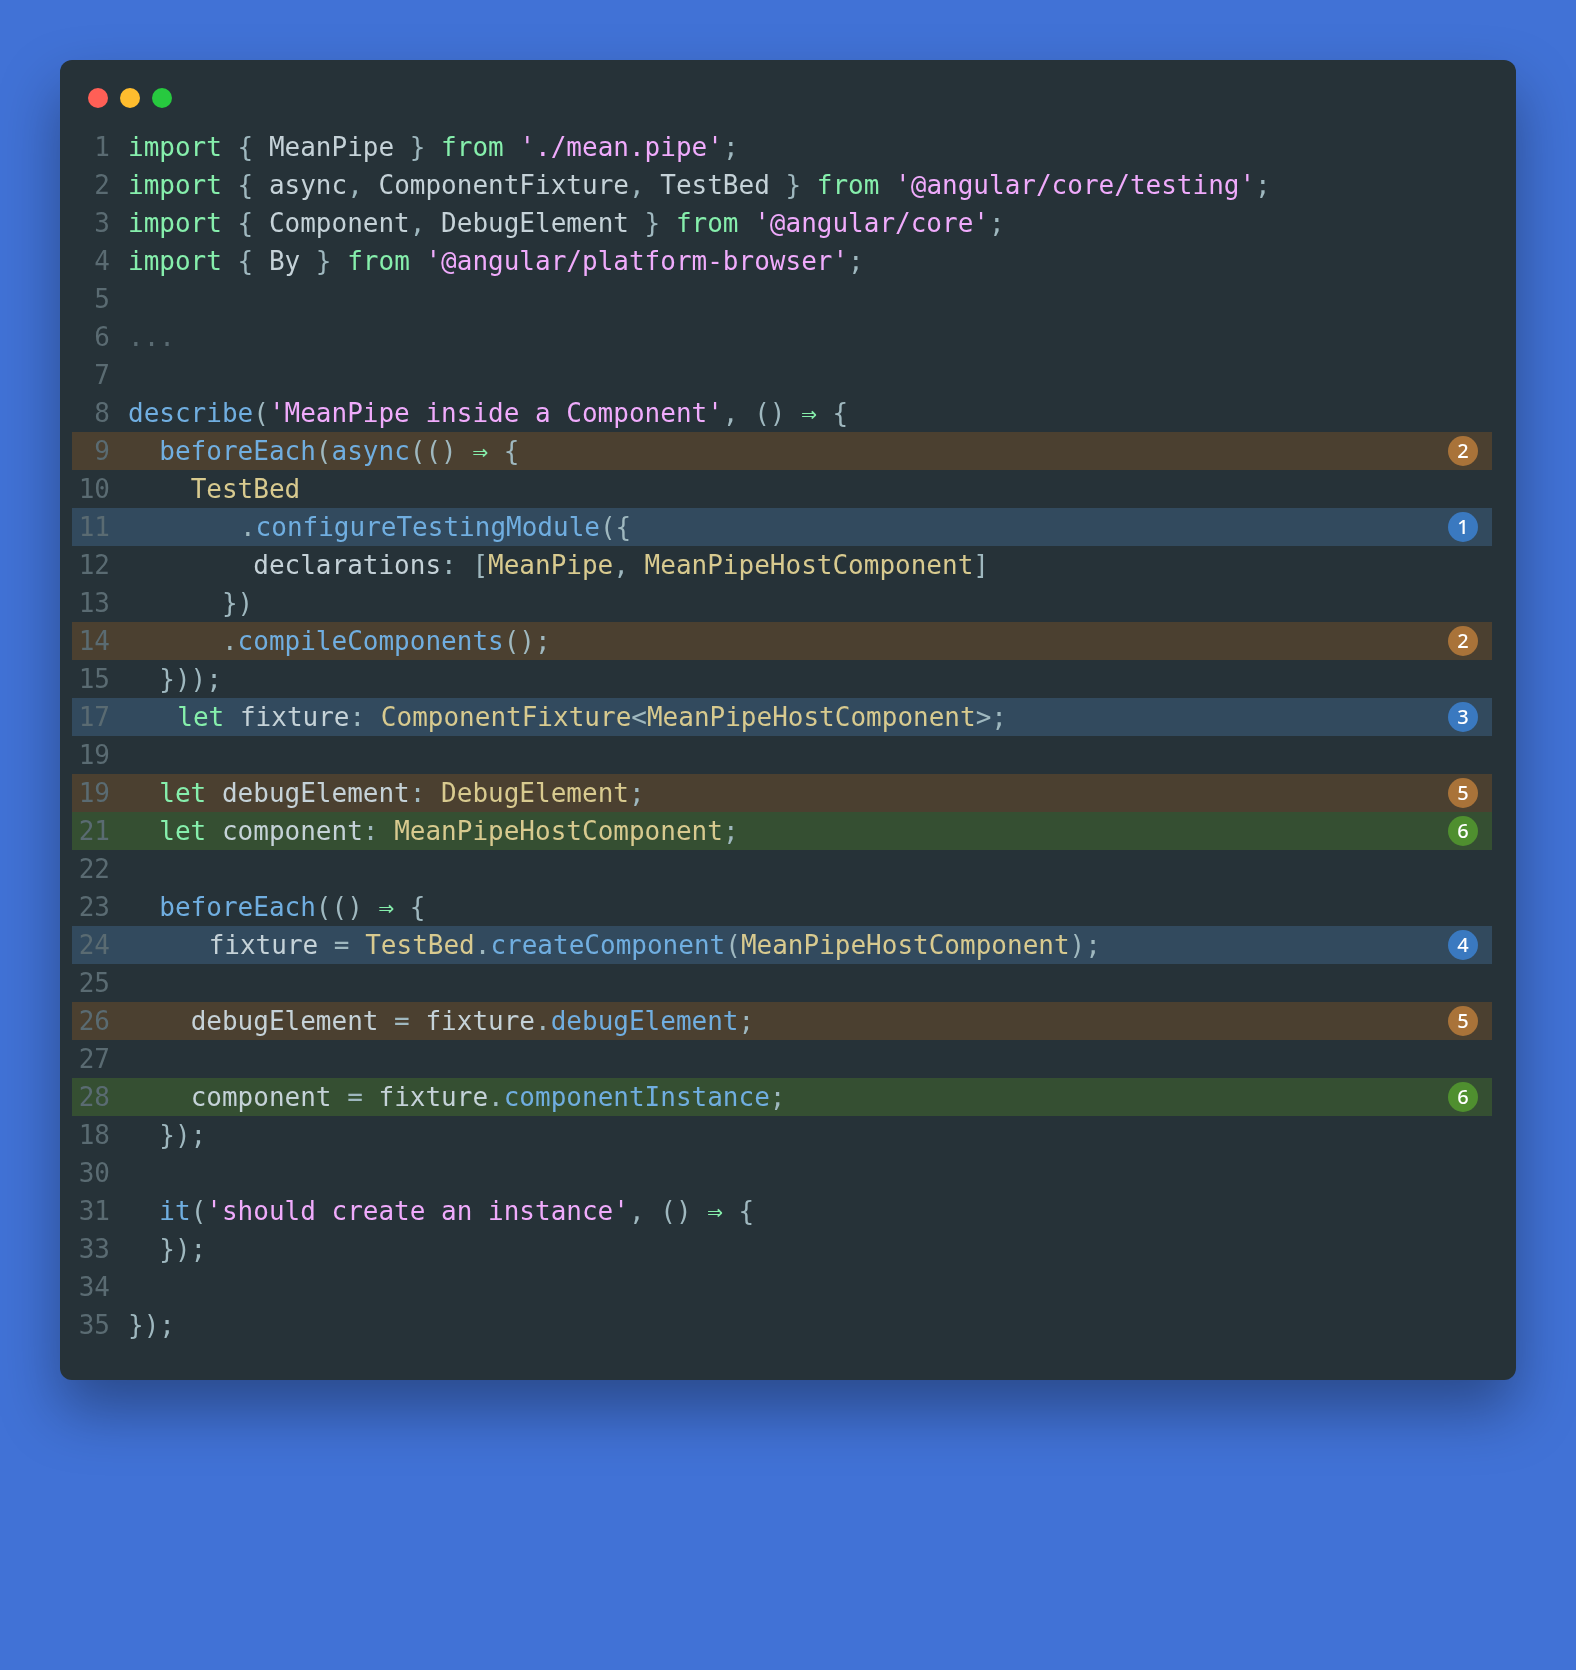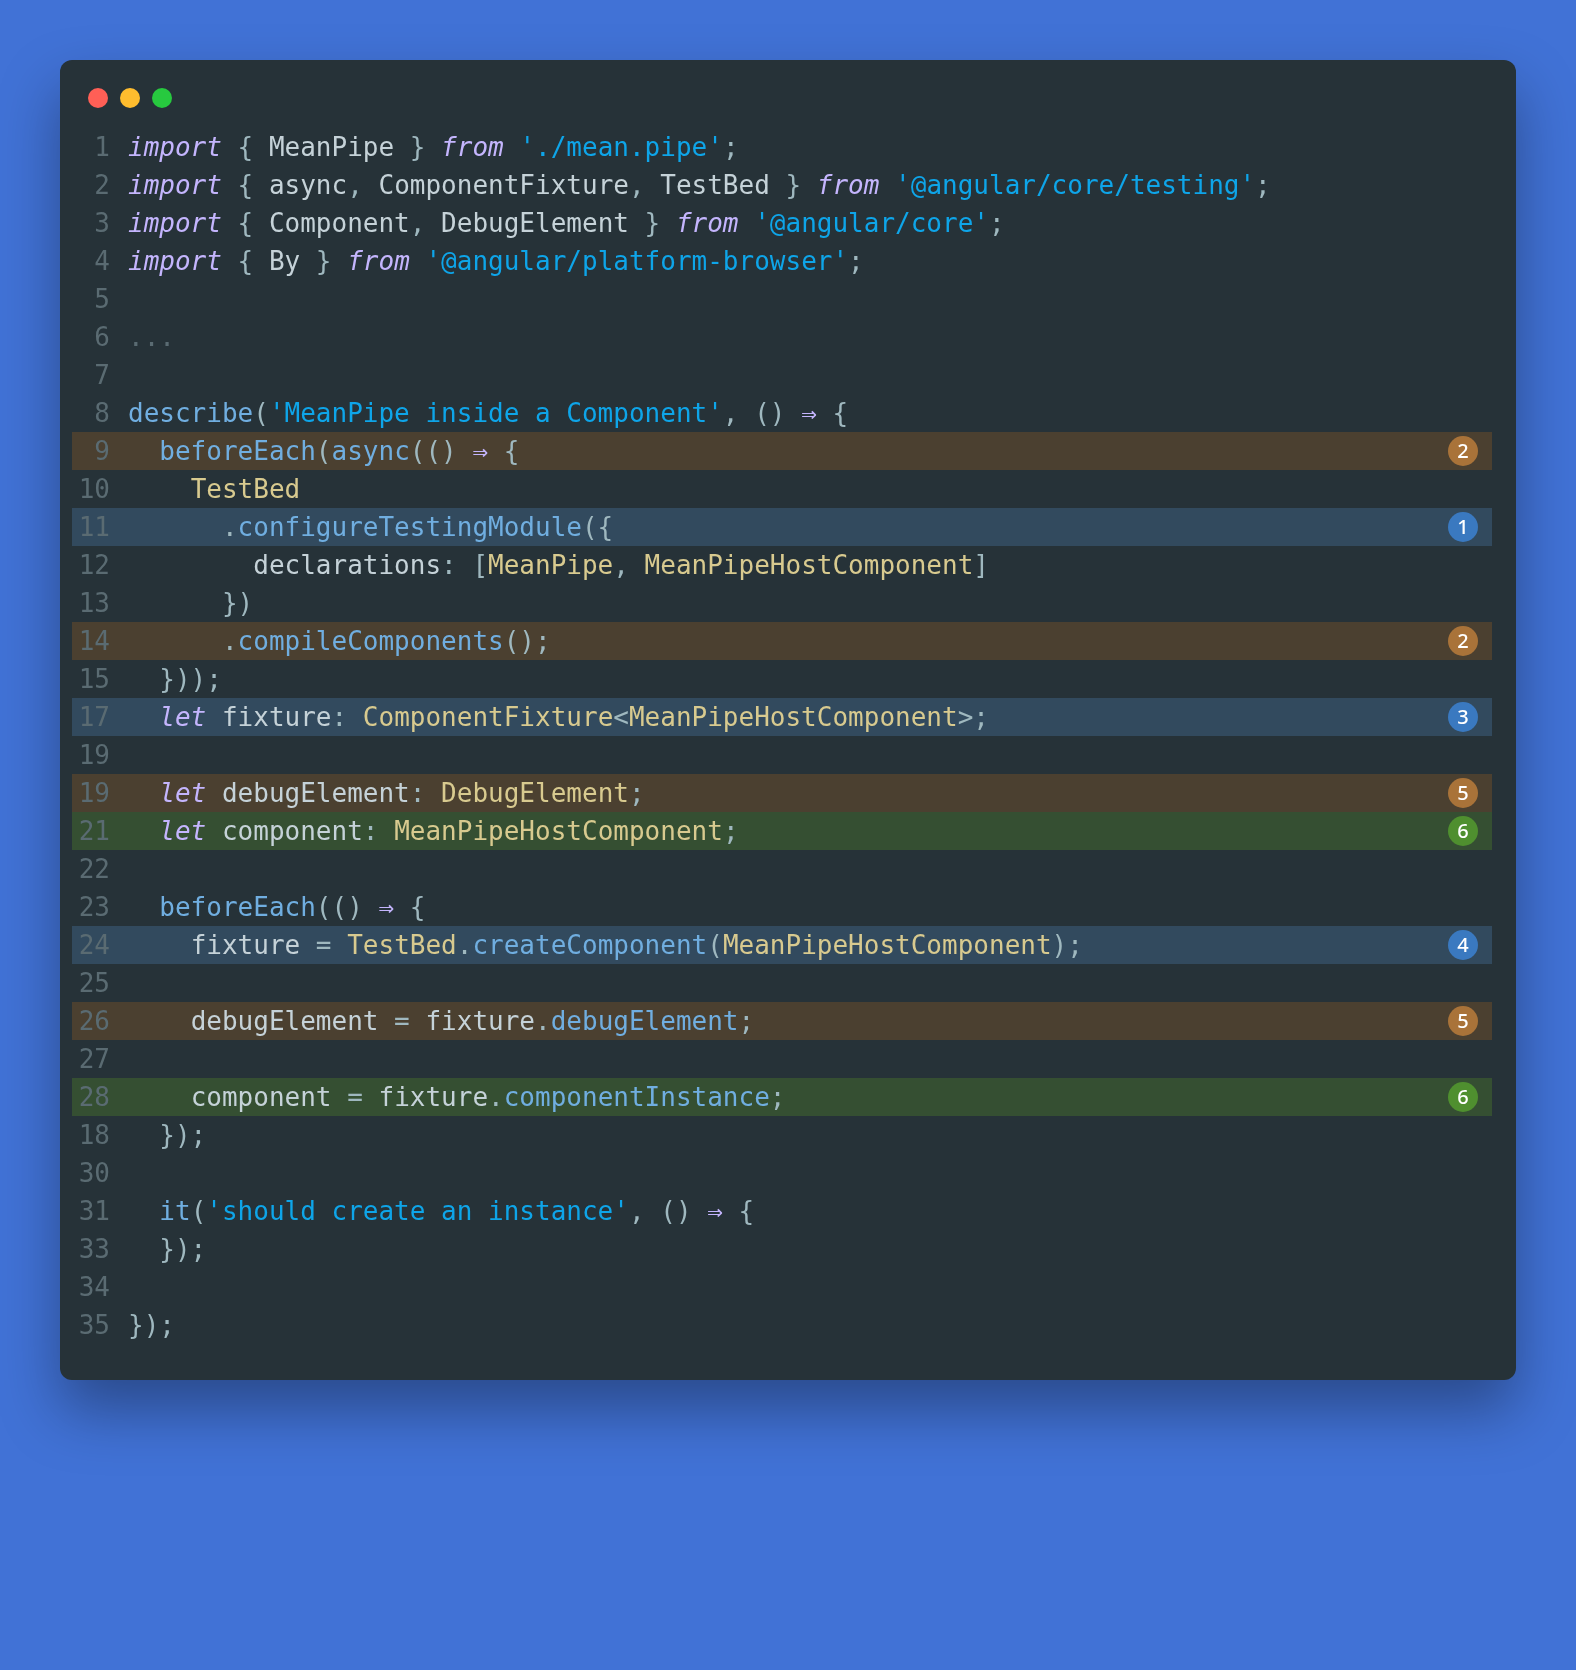--- a/index.html
+++ b/index.html
@@ -45,21 +45,21 @@
     padding-right: 18px;
     flex-shrink: 0;
     user-select: none;
   }
   .code {
     white-space: pre;
     flex: 1;
     color: #c5d2d8;
     padding-right: 50px;
   }
-  .line.hl-blue { background: #324a5e; }
+  .line.hl-blue { background: #324a5e; gap: 18px; }
   .line.hl-brown { background: #4b4030; }
   .line.hl-green { background: #354f32; align-items: center; }
   .badge {
     position: absolute;
     right: 14px;
     top: 50%;
     transform: translateY(-50%);
     width: 30px;
     height: 30px;
     border-radius: 50%;
@@ -68,26 +68,26 @@
     display: flex;
     align-items: center;
     justify-content: center;
     font-family: system-ui, sans-serif;
     font-weight: 500;
   }
   .badge.c-blue  { background: #3a79c0; }
   .badge.c-brown { background: #a97339; }
   .badge.c-green { background: #4f8f2f; }
   
-  .kw   { color: #c4b5fd; font-style: italic; }
+  .kw   { color: #86efac; }
   .pn   { color: #9fb8bf; }
   .vr   { color: #c5d2d8; }
   .ty   { color: #d8ca8f; }
   .fn   { color: #70aee0; }
-  .str  { color: #0ea5e9; }
+  .str  { color: #f0abfc; }
   .prop { color: #c5d2d8; }
   .dim  { color: #5a6b72; }
 </style>
 </head>
 <body>
 
 <div class="window">
   <div class="titlebar">
     <div class="traffic red"></div>
     <div class="traffic yellow"></div>

